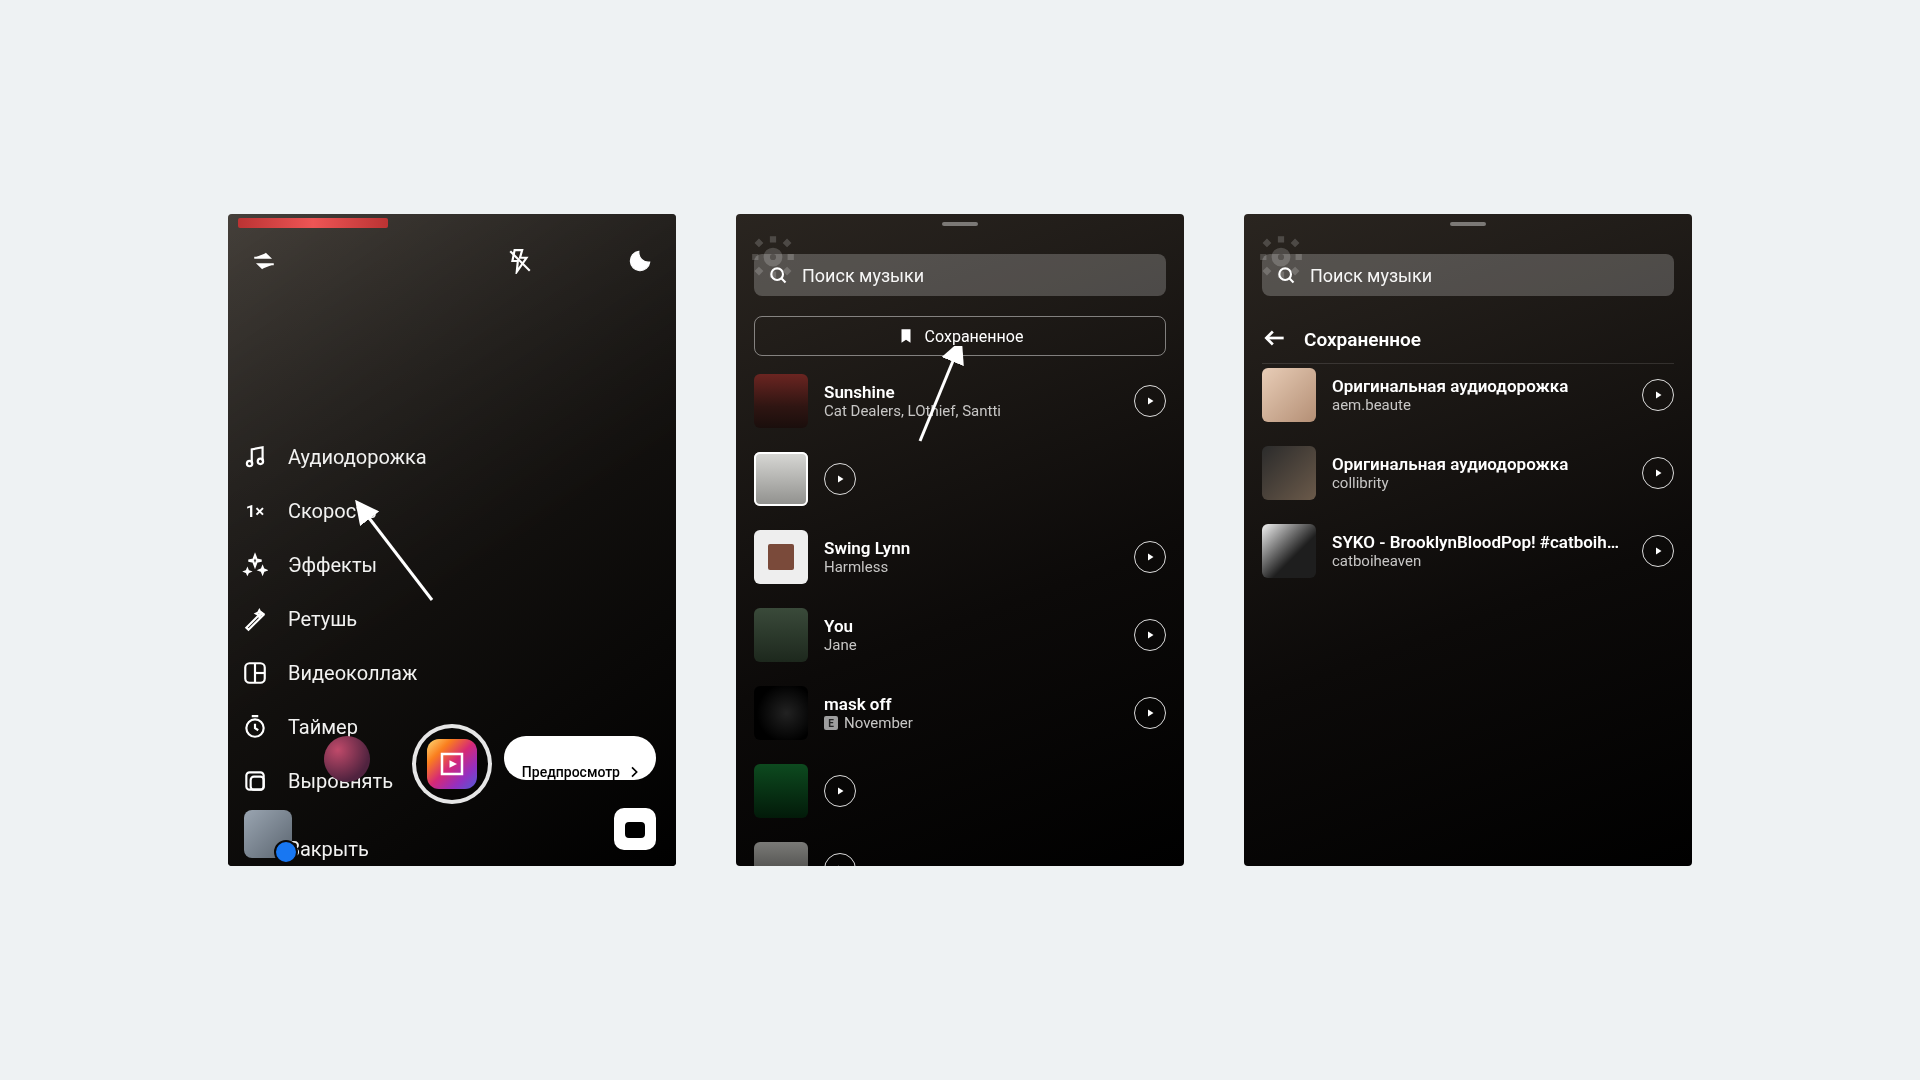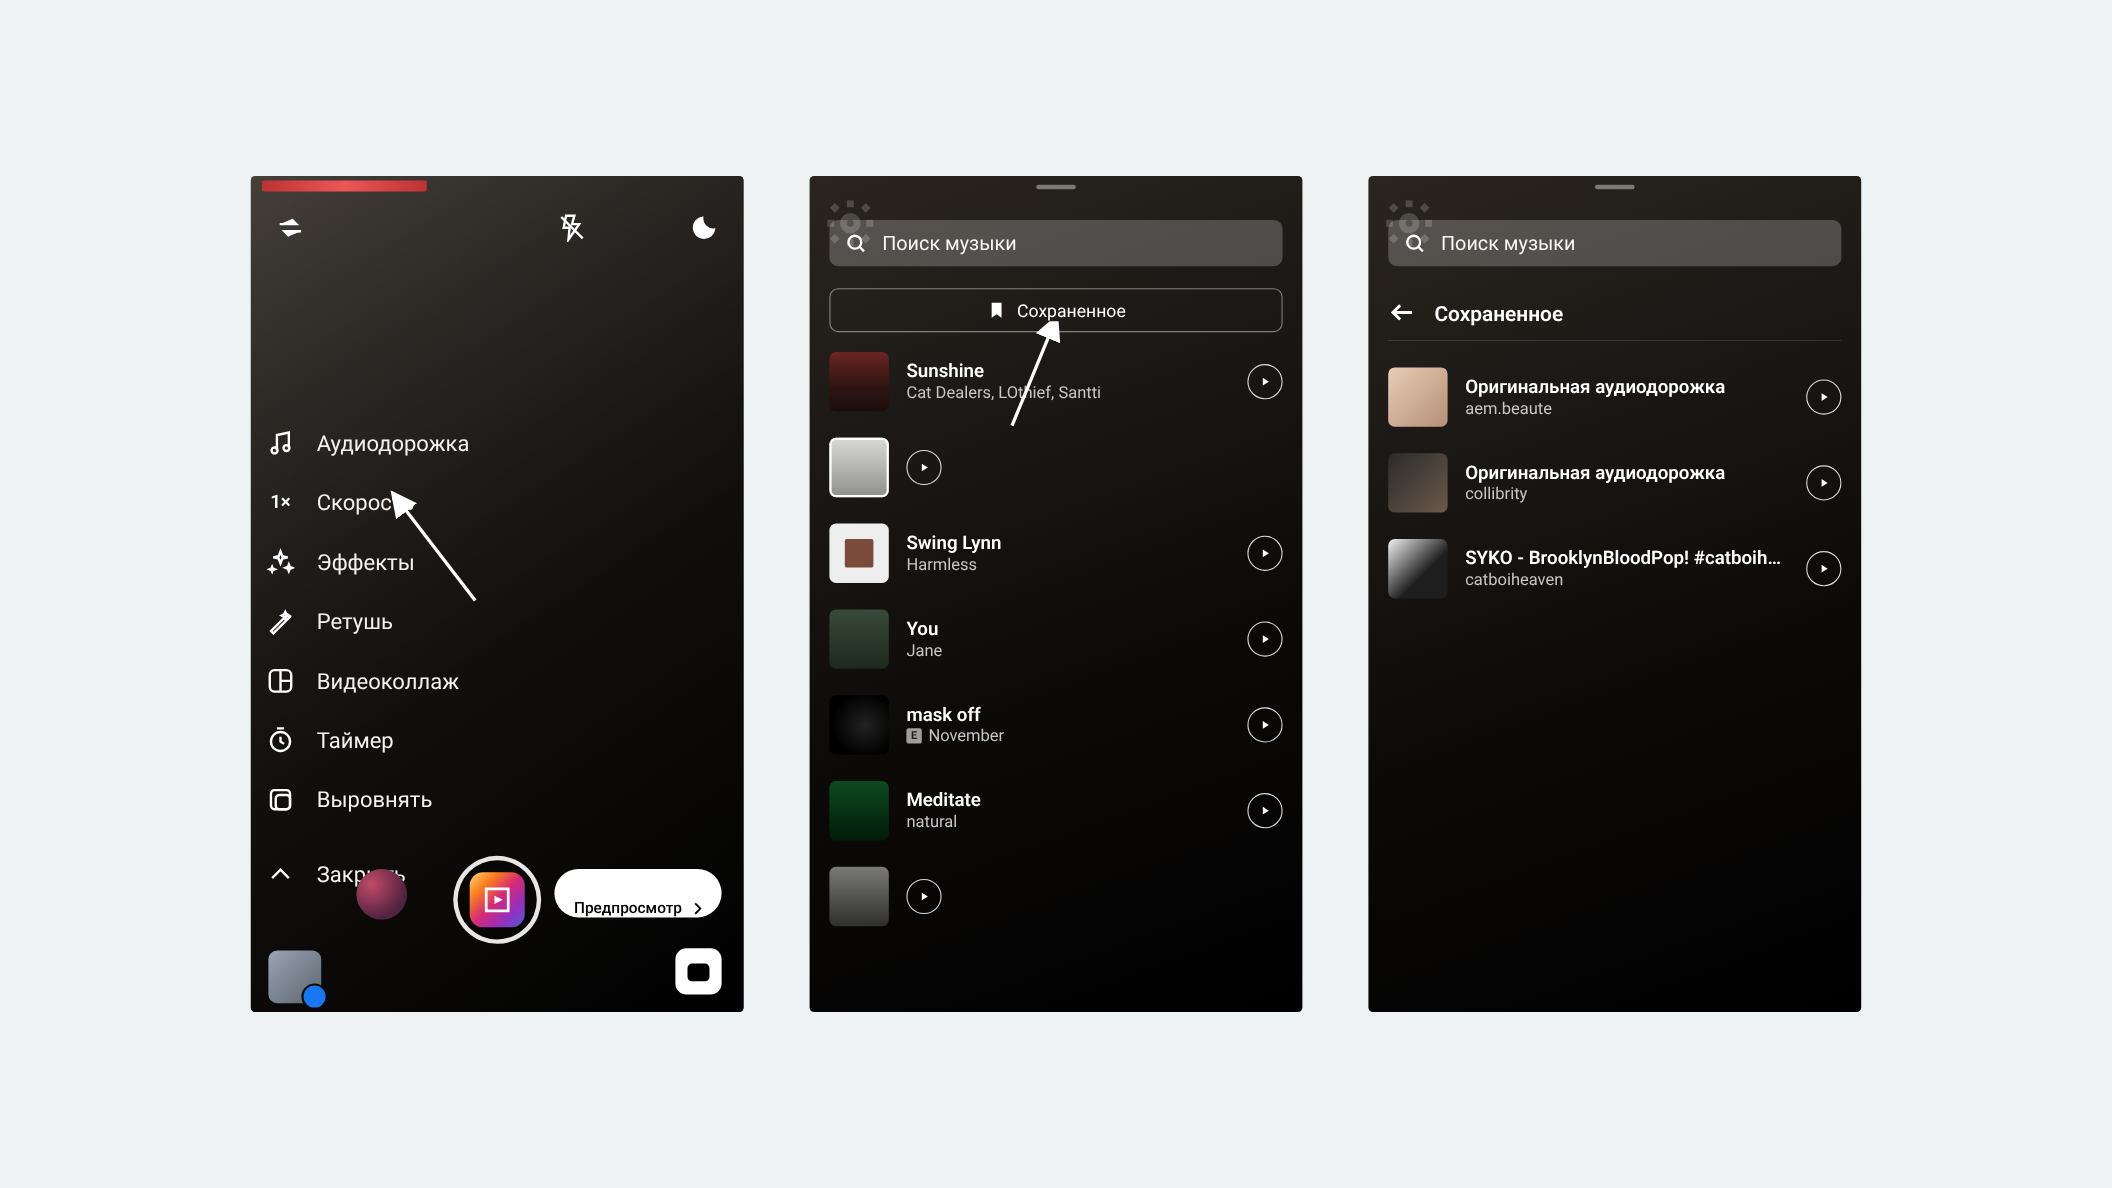--- a/index.html
+++ b/index.html
@@ -18,21 +18,21 @@
     font-family: -apple-system, Roboto, "Segoe UI", Arial, sans-serif;
     width: 1920px;
     height: 1080px;
     display: flex;
     justify-content: center;
     align-items: center;
     gap: 60px;
   }
   .phone {
     width: 448px;
-    height: 760px;
+    height: 652px;
     border-radius: 4px;
     background: var(--phone-bg-grad);
     position: relative;
     overflow: hidden;
     color: var(--text);
   }
   
   .p1-bg {
     position:absolute; inset:0;
     background:
@@ -145,21 +145,21 @@
     border-bottom:1px solid rgba(255,255,255,0.12);
     padding-bottom:8px;
   }
   .saved-header svg{ width:26px; height:26px; stroke:#fff; fill:none; stroke-width:2.5;}
   .saved-title { font-size:19px; font-weight:600; }
   .tracks {
     position:absolute; left:18px; right:18px;
     display:flex; flex-direction:column; gap:24px;
   }
   .tracks.p2 { top:160px; }
-  .tracks.p3 { top:174px; }
+  .tracks.p3 { top:154px; }
   .track {
     display:flex; align-items:center; gap:16px;
   }
   .cover {
     width:54px; height:54px; border-radius:6px; flex-shrink:0;
     background:#555;
   }
   .track-text { flex:1; min-width:0; }
   .t-title { font-size:17px; font-weight:600; color:#fff; white-space:nowrap; overflow:hidden; text-overflow:ellipsis;}
   .t-artist { font-size:15px; color:var(--text-dim); display:flex; align-items:center; gap:6px;}
@@ -418,26 +418,20 @@
           </div>
         </div>
         <div class="play-ring">
           <svg viewBox="0 0 24 24">
             <path d="M8 5v14l11-7z"></path>
           </svg>
         </div>
       </div>
       <div class="track">
         <div class="cover c-meditate"></div>
-        <div class="track-text">
-          <div class="t-title">Meditate</div>
-          <div class="t-artist">
-            <span>natural</span>
-          </div>
-        </div>
         <div class="play-ring">
           <svg viewBox="0 0 24 24">
             <path d="M8 5v14l11-7z"></path>
           </svg>
         </div>
       </div>
       <div class="track">
         <div class="cover c-leto"></div>
         <div class="play-ring">
           <svg viewBox="0 0 24 24">

